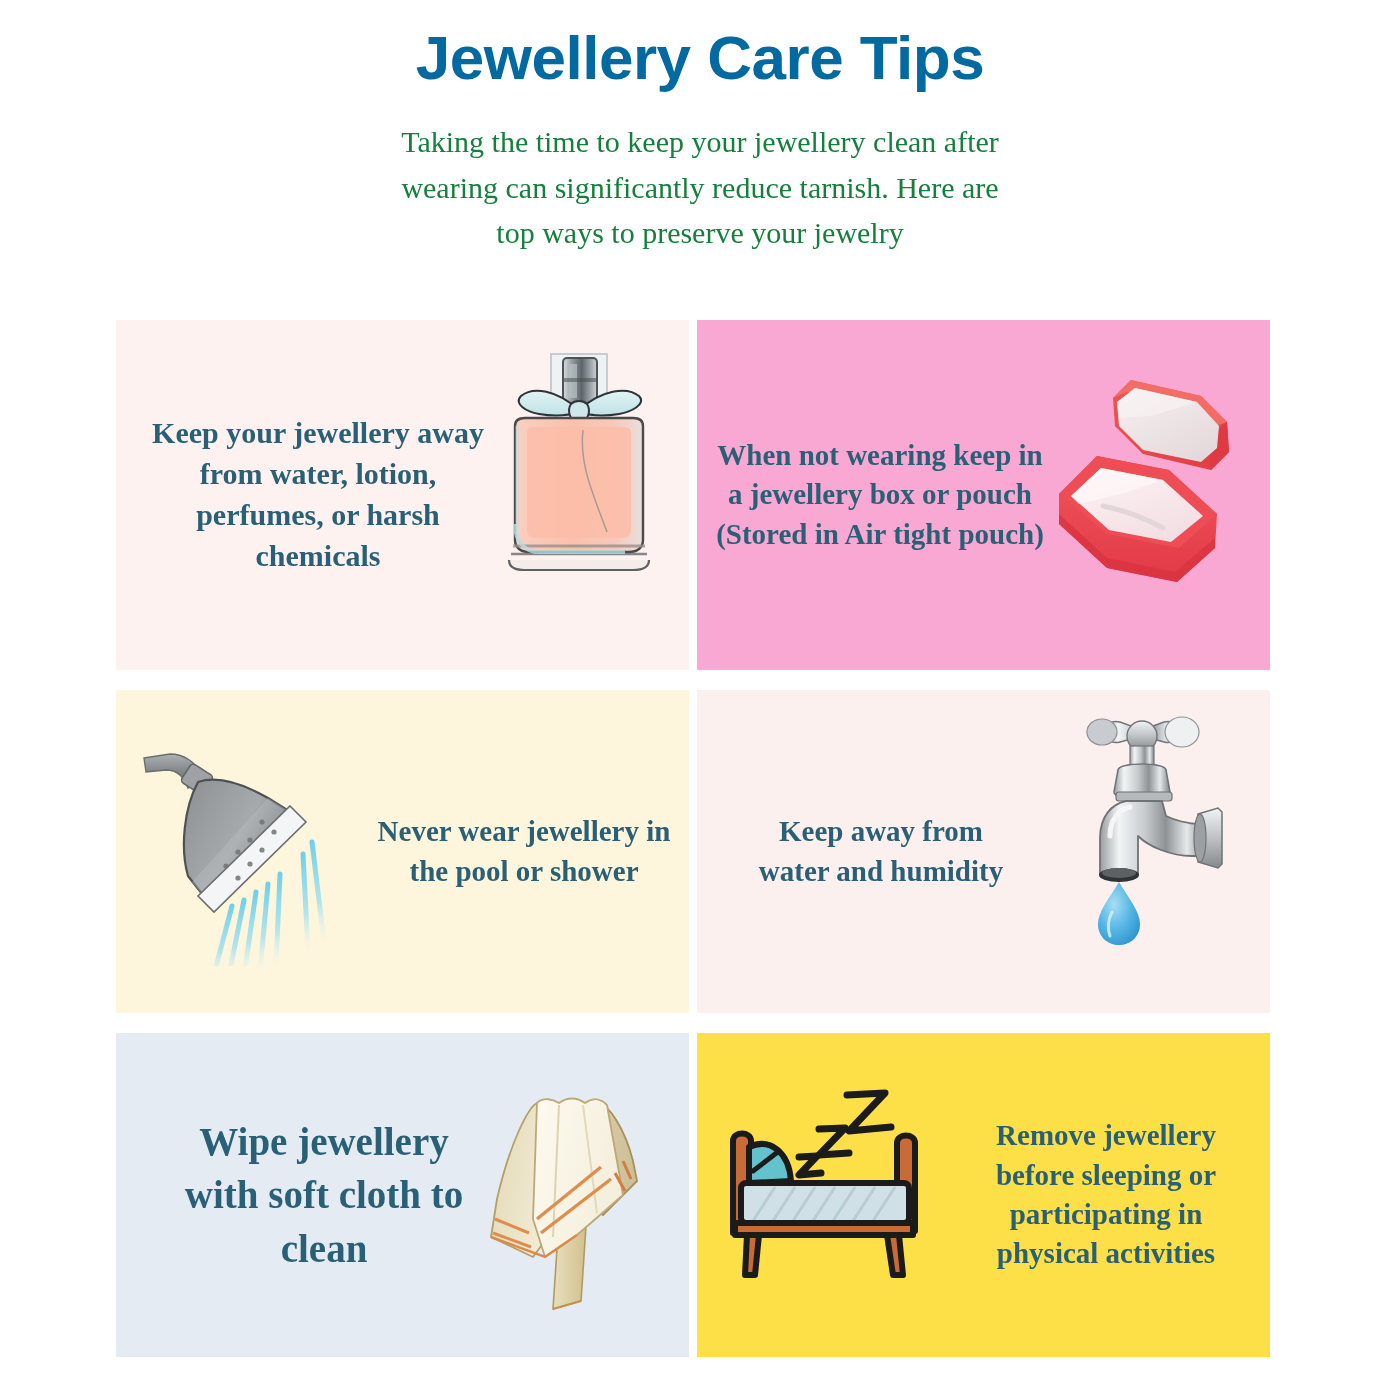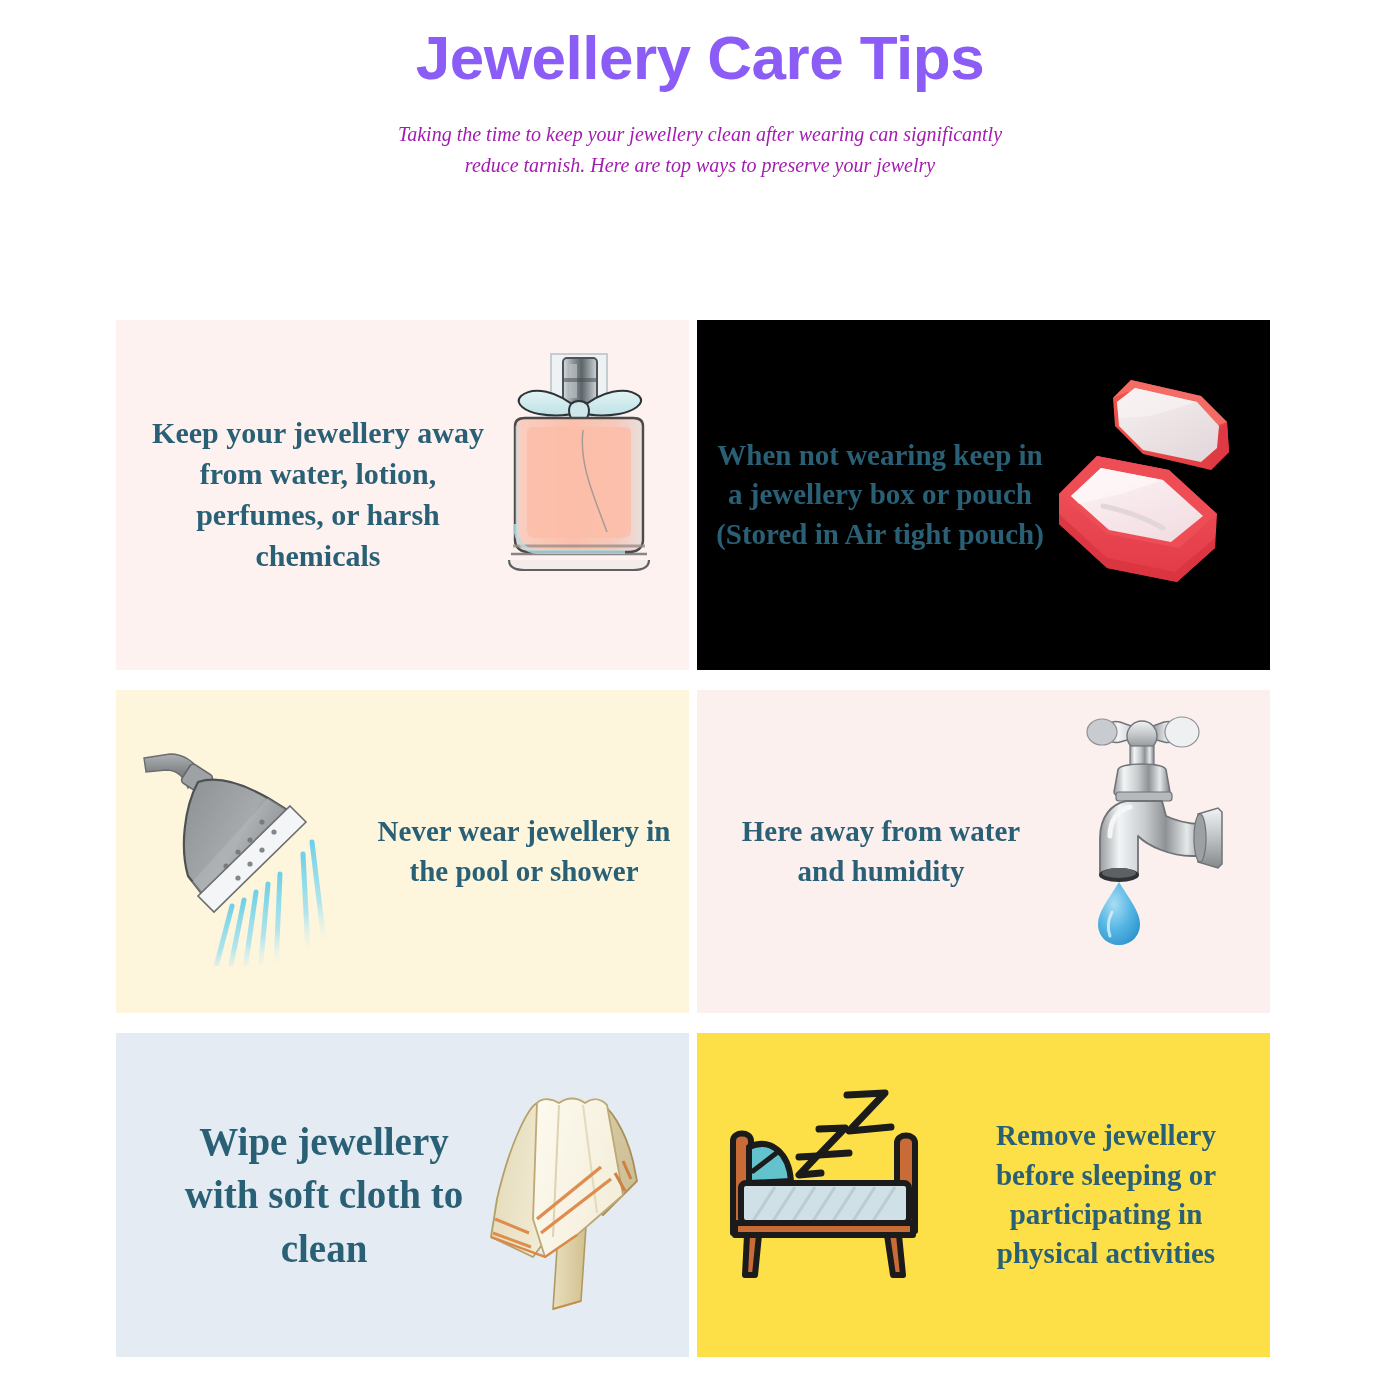--- a/index.html
+++ b/index.html
@@ -24,31 +24,30 @@
   .header {
     padding-top: 22px;
     text-align: center;
   }
   .title {
     margin: 0;
     font-family: "Liberation Sans", sans-serif;
     font-weight: bold;
     font-size: 62px;
     letter-spacing: -0.5px;
-    color: #8b5cf6;
+    color: #0369a1;
     line-height: 1.15;
   }
   .subtitle {
     margin: 26px auto 0 auto;
     width: 640px;
     font-family: "Liberation Serif", serif;
-    font-style: italic;
-    font-size: 20px;
+    font-size: 30px;
     line-height: 1.52;
-    color: #a21caf;
+    color: #15803d;
     text-align: center;
   }
 
   
   .grid {
     position: absolute;
     left: 116px;
     top: 320px;
     width: 1151px;
     display: grid;
@@ -151,21 +150,21 @@
           <path d="M34 212 L166 212" stroke="#9a8f8b" stroke-width="3" opacity="0.8"></path>
           <path d="M32 220 L168 220" stroke="#6d6a6a" stroke-width="2.5" opacity="0.8"></path>
           <path d="M30 226 C 30 234, 38 236, 46 236 L154 236 C 162 236, 170 234, 170 226" fill="#f4ece9" stroke="#5d6164" stroke-width="2.2"></path>
 
           <path d="M36 190 C 36 210, 48 218, 60 218 L146 218" fill="none" stroke="#b6dde2" stroke-width="4" opacity="0.8"></path>
           <path d="M38 92 L38 200" fill="none" stroke="#bfe0e5" stroke-width="3" opacity="0.6"></path>
         </svg>
       </div>
     </div>
 
-    <div class="card c2" style="background: #000000;">
+    <div class="card c2" style="background: #f9a8d4;">
       <div class="card-text">When not wearing keep in a jewellery box or pouch (Stored in Air tight pouch)</div>
       <div class="art">
         <svg width="215" height="235" viewBox="0 0 215 235">
           <defs>
             <linearGradient id="lidTop" x1="0" y1="0" x2="1" y2="1">
               <stop offset="0" stop-color="#f0564f"></stop>
               <stop offset="1" stop-color="#e03b42"></stop>
             </linearGradient>
             <linearGradient id="lidInner" x1="0.2" y1="0" x2="0.9" y2="1">
               <stop offset="0" stop-color="#f6eeef"></stop>
@@ -253,21 +252,21 @@
             <line x1="152" y1="128" x2="152" y2="224" stroke="url(#jet)" stroke-width="5"></line>
             <line x1="163" y1="118" x2="168" y2="216" stroke="url(#jet)" stroke-width="5"></line>
             <line x1="172" y1="106" x2="184" y2="206" stroke="url(#jet)" stroke-width="5"></line>
           </g>
         </svg>
       </div>
       <div class="card-text">Never wear jewellery in the pool or shower</div>
     </div>
 
     <div class="card c4" style="background: rgb(252, 240, 238);">
-      <div class="card-text">Here away from water and humidity</div>
+      <div class="card-text">Keep away from water and humidity</div>
       <div class="art">
         <svg width="200" height="255" viewBox="0 0 200 255">
           <defs>
             <linearGradient id="chrome" x1="0" y1="0" x2="1" y2="0">
               <stop offset="0" stop-color="#9a9ea1"></stop>
               <stop offset="0.18" stop-color="#f2f4f5"></stop>
               <stop offset="0.42" stop-color="#c8cccf"></stop>
               <stop offset="0.62" stop-color="#8e9295"></stop>
               <stop offset="0.82" stop-color="#e6e9ea"></stop>
               <stop offset="1" stop-color="#7e8285"></stop>

